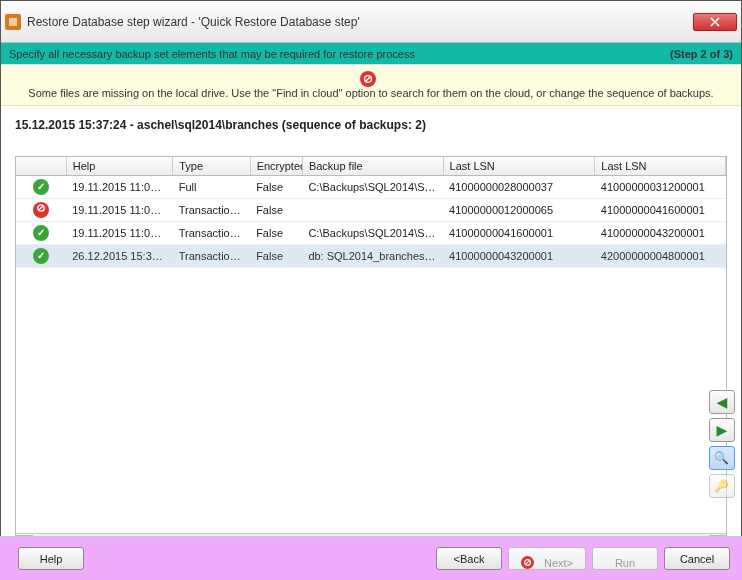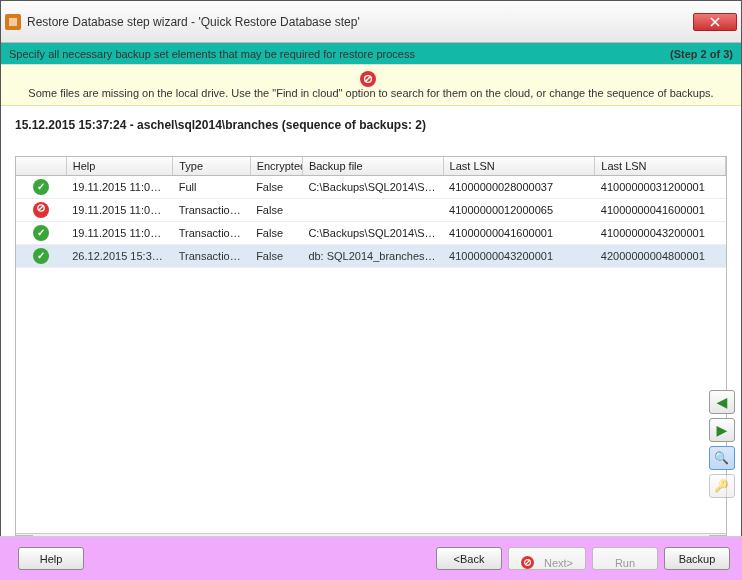--- a/index.html
+++ b/index.html
@@ -371,14 +371,14 @@
   <button class="btn disabled">
     <span class="warn-icon" style="width:13px;height:13px;font-size:9px;">
       <svg width="9" height="9" viewBox="0 0 10 10">
           <circle cx="5" cy="5" r="3.2" fill="none" stroke="#fff" stroke-width="1.3"></circle>
           <line x1="2.7" y1="7.3" x2="7.3" y2="2.7" stroke="#fff" stroke-width="1.3"></line>
         </svg>
     </span>
     <span>Next&gt;</span>
   </button>
   <button class="btn disabled">Run</button>
-  <button class="btn">Backup</button>
+  <button class="btn">Cancel</button>
 </div>
 
 </body></html>

